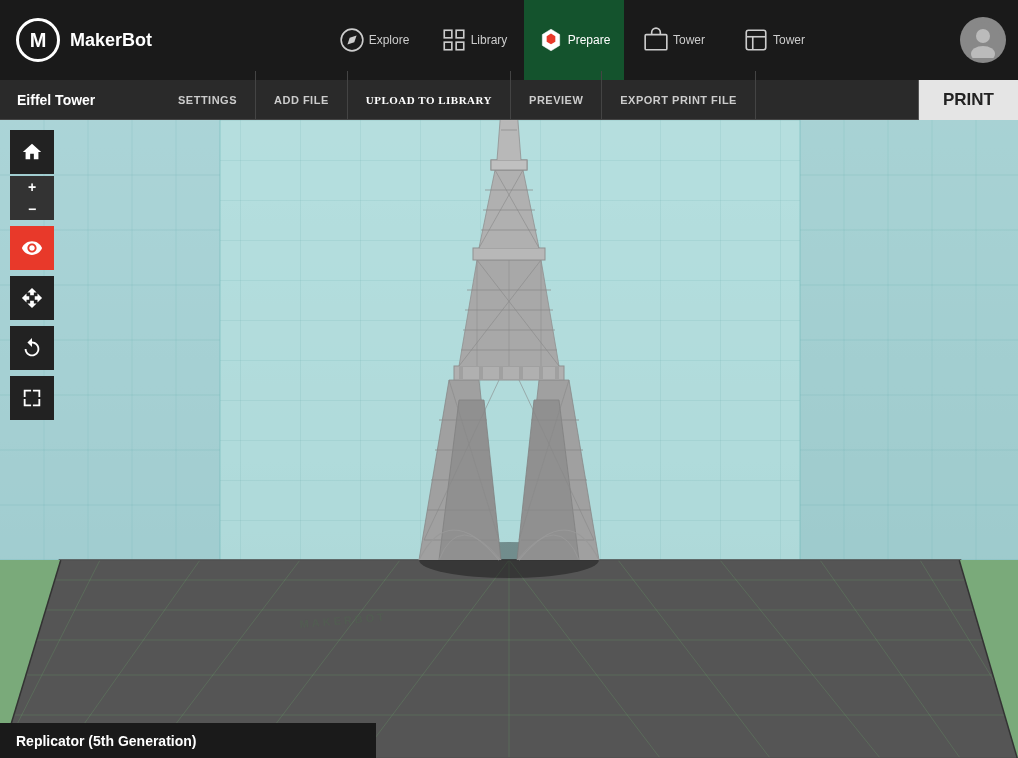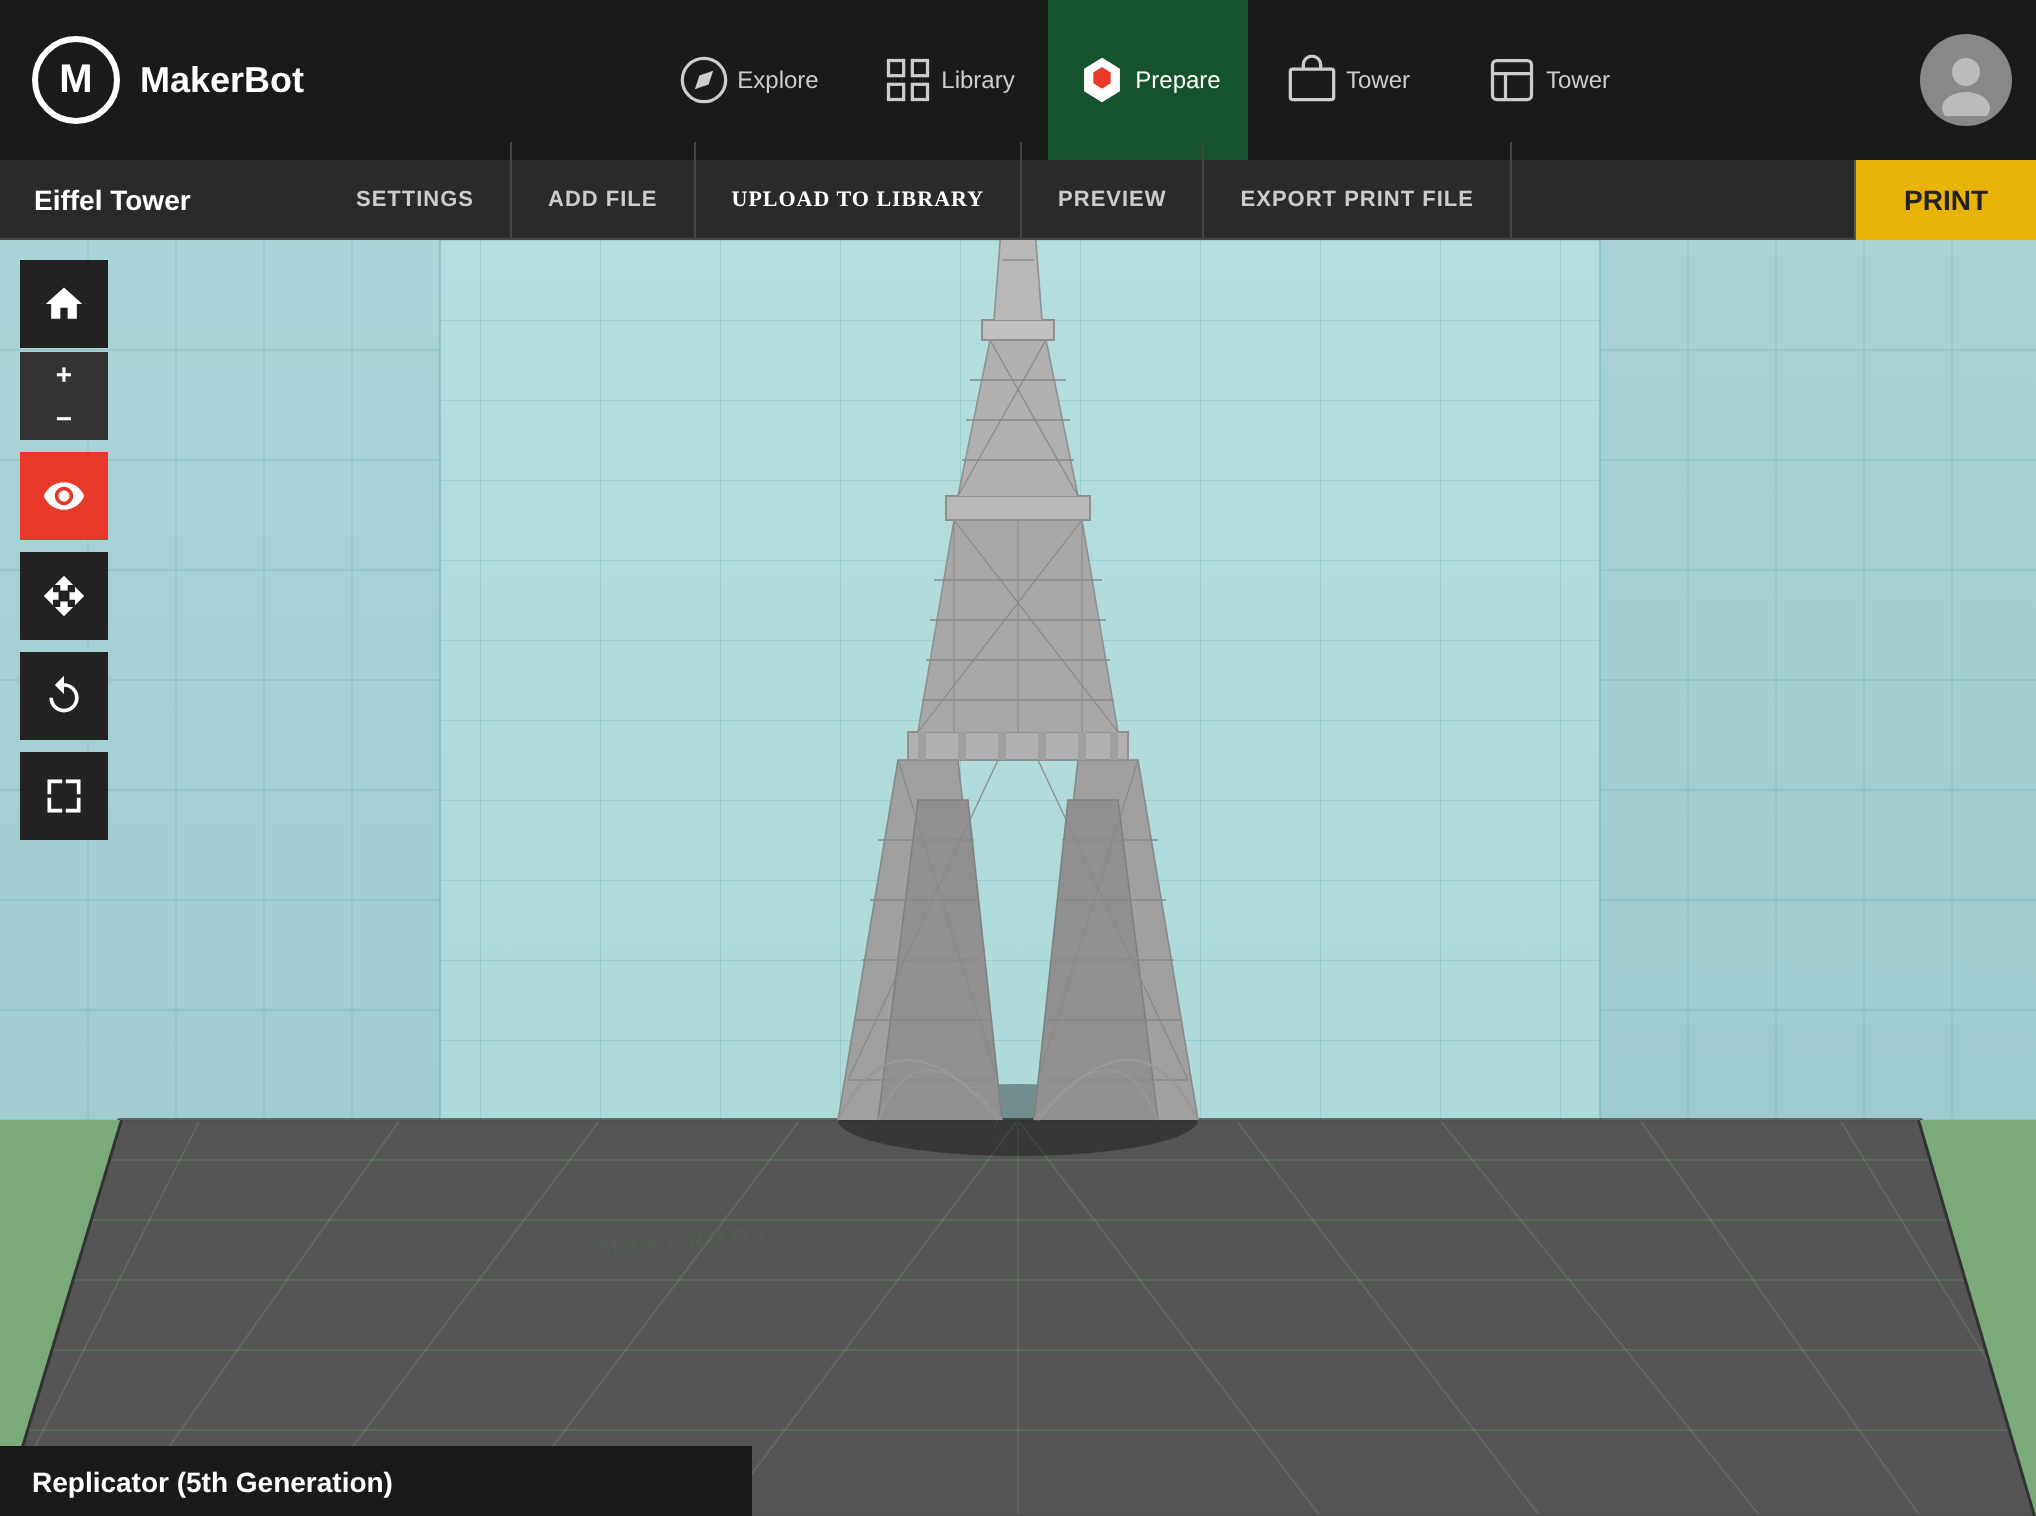--- a/index.html
+++ b/index.html
@@ -52,21 +52,21 @@
     .toolbar-items {
       flex: 1; display: flex; align-items: center;
     }
     .toolbar-btn {
       color: #ccc; font-size: 11px; font-weight: bold; letter-spacing: 0.5px;
       padding: 0 18px; height: 57px; display: flex; align-items: center;
       cursor: pointer; border-right: 1px solid #444;
     }
     .toolbar-btn.upload { color: white; font-family: Liberation Serif, serif; }
     #print-btn {
-      background: #eab308; color: #222; font-size: 14px; font-weight: bold;
+      background: #e5e5e5; color: #222; font-size: 17px; font-weight: bold;
       padding: 0 24px; height: 40px; display: flex; align-items: center;
       cursor: pointer; border-left: 1px solid #555;
     }
 
     
     #main-area {
       width: 100%; height: calc(758px - 80px - 40px);
       position: relative; overflow: hidden;
     }
 

